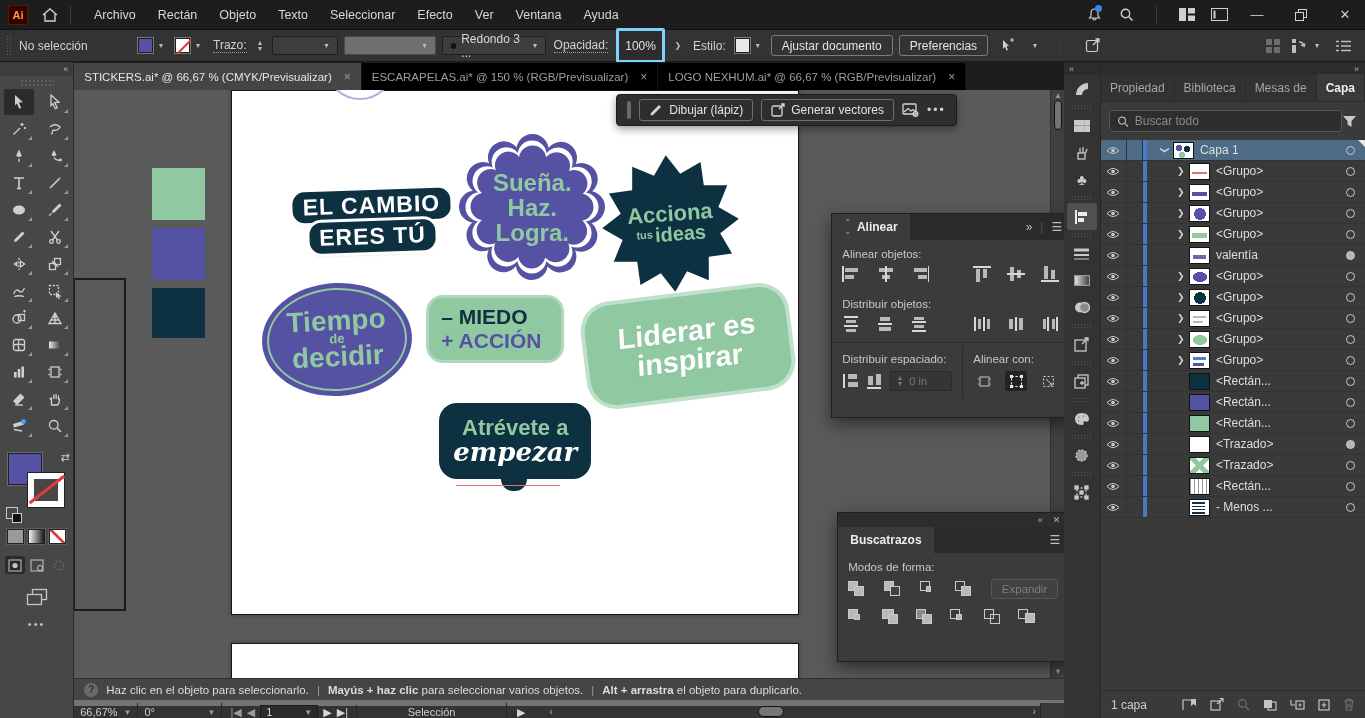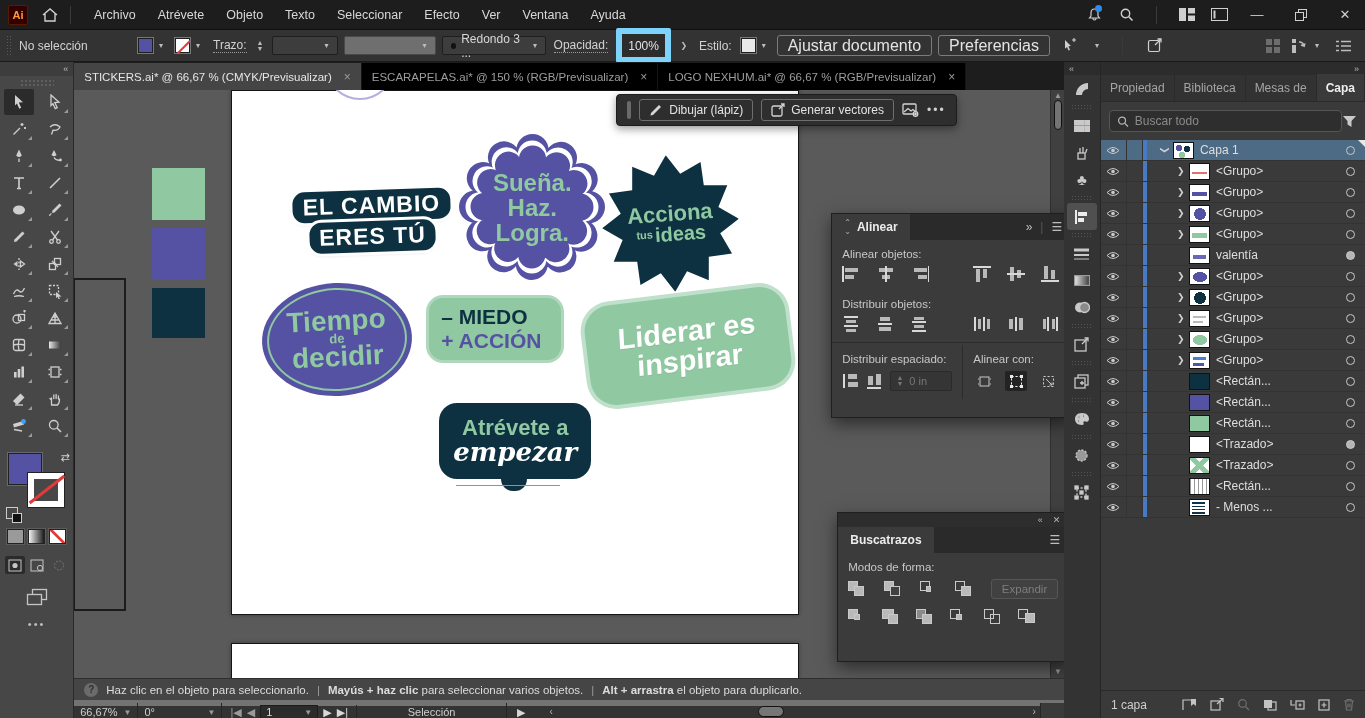--- a/index.html
+++ b/index.html
@@ -29,22 +29,22 @@
   .swatch{width:17px;height:17px;border:1px solid #777;box-shadow:inset 0 0 0 1px #1e1e1e}
   .swatch.fill{background:#5552a3}
   .swatch.none{background:#fff;position:relative;overflow:hidden}
   .swatch.none::after{content:"";position:absolute;left:-3px;top:7px;width:26px;height:2px;background:#e03a3a;transform:rotate(-45deg)}
   .dd-arrow{width:14px;height:17px;display:flex;align-items:center;justify-content:center;color:#bdbdbd;font-size:8px}
   .stepper{width:11px;height:18px;display:flex;flex-direction:column;align-items:center;justify-content:center;color:#bbb;font-size:7px;line-height:6px}
   .combo{height:19px;background:#3d3d3d;border:1px solid #1e1e1e;display:flex;align-items:center;padding:0 3px;border-radius:2px}
   .combo .dd-arrow{margin-left:auto}
   .combo.disabled{background:#6f6f6f;border-color:#4a4a4a;color:#8b8b8b}
   .brush-dot{width:6px;height:6px;background:#111;border-radius:50%;margin:0 5px}
-  .valuebox{height:35px;background:#2c2c2c;border:6px solid #7dd3fc;border-radius:2px;display:flex;align-items:center;padding:0 6px;min-width:46px;color:#e2e2e2}
-  .btn{height:21px;border:1px solid #7c7c7c;border-radius:3px;background:transparent;color:#e4e4e4;font-size:16px;padding:0 10px;display:flex;align-items:center}
+  .valuebox{height:35px;background:#2c2c2c;border:3px solid #7dd3fc;border-radius:2px;display:flex;align-items:center;padding:0 6px;min-width:46px;color:#e2e2e2}
+  .btn{height:21px;border:1px solid #7c7c7c;border-radius:3px;background:transparent;color:#e4e4e4;font-size:12px;padding:0 10px;display:flex;align-items:center}
   #cb-right{margin-left:auto;display:flex;align-items:center;gap:12px;padding-right:8px}
 
   
   #main{position:absolute;left:0;top:62px;width:1365px;height:656px;display:flex}
 
   
   #toolbar{width:75px;height:100%;background:#474747;border-right:1px solid #2a2a2a;display:flex;flex-direction:column;align-items:center}
   .tb-head{width:100%;height:14px;background:#3d3d3d;color:#bbb;font-size:9px;display:flex;align-items:center;justify-content:flex-end;padding-right:5px}
   .tb-grip{width:34px;height:7px;margin:3px 0;background-image:radial-gradient(#5f5f5f 1px,transparent 1px);background-size:4px 4px}
   #tools{display:grid;grid-template-columns:30px 30px;gap:1px 6px}
@@ -259,21 +259,21 @@
   <header id="menubar">
     <div class="ai-logo">Ai</div>
     <span class="home">
       <svg width="16" height="14" viewBox="0 0 16 14">
           <path d="M1 7 L8 1 L15 7 M3 6 V13 H13 V6" stroke="#cfcfcf" fill="none" stroke-width="1.4"></path>
         </svg>
     </span>
     <span class="menusep"></span>
     <nav style="display:flex">
       <span class="menu-item">Archivo</span>
-        <span class="menu-item">Atrévete</span>
+        <span class="menu-item">Rectán</span>
         <span class="menu-item">Objeto</span>
         <span class="menu-item">Texto</span>
         <span class="menu-item">Seleccionar</span>
         <span class="menu-item">Efecto</span>
         <span class="menu-item">Ver</span>
         <span class="menu-item">Ventana</span>
         <span class="menu-item">Ayuda</span>
     </nav>
     <div id="menubar-right">
       <span class="mb-ic">

